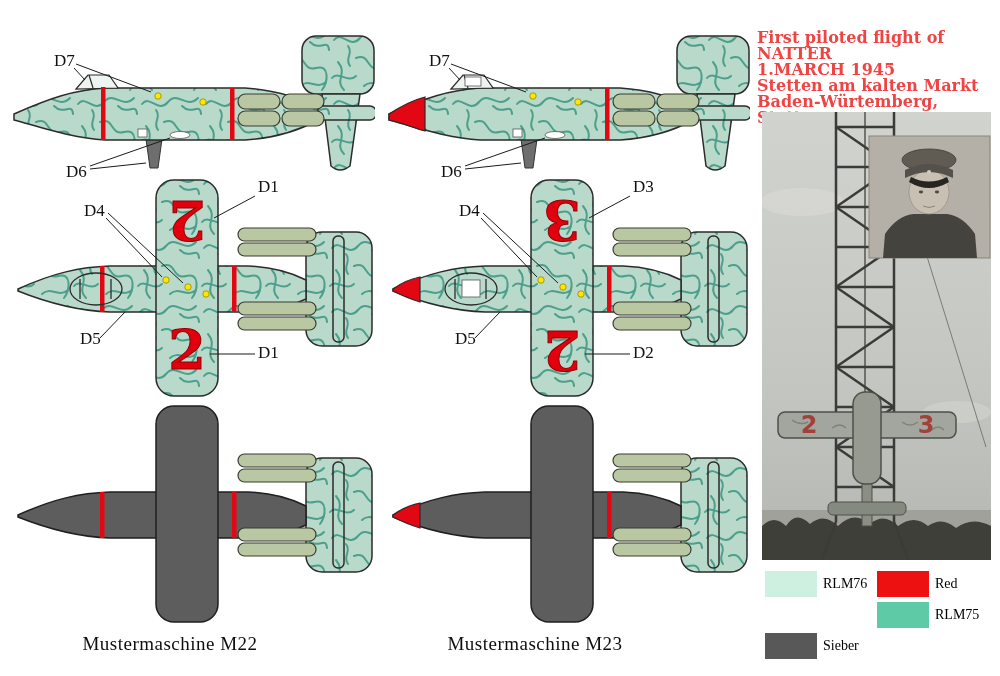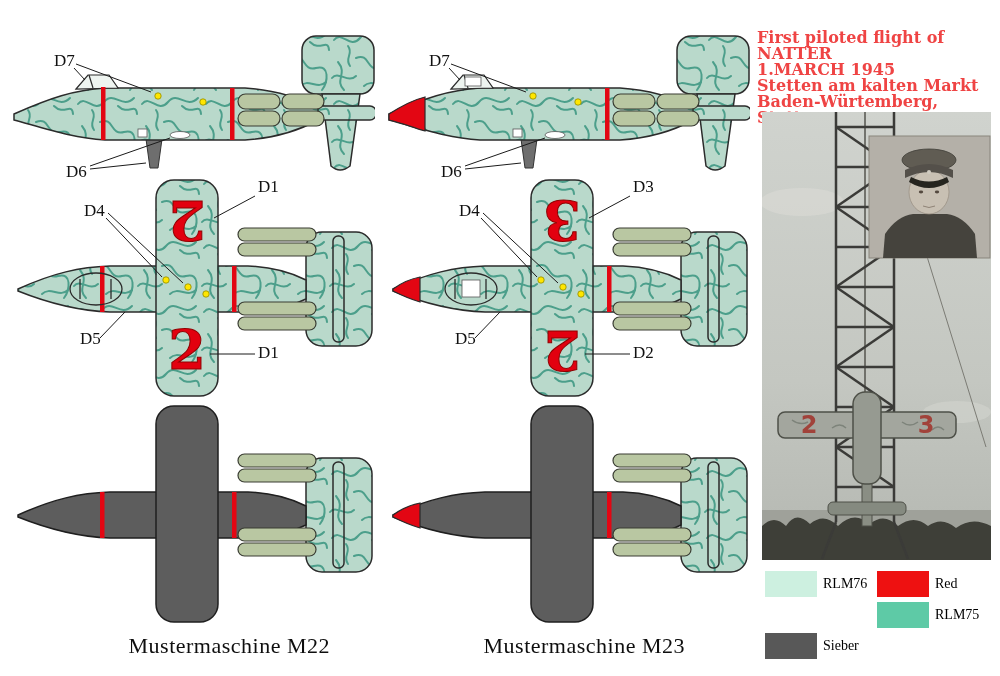--- a/index.html
+++ b/index.html
@@ -1,19 +1,19 @@
 <!DOCTYPE html>
 <html><head>
 <meta charset="utf-8">
 <style>
   html,body{margin:0;padding:0;}
   .sheet{position:relative;width:1000px;height:676px;background:#ffffff;overflow:hidden;
          font-family:"Liberation Serif", serif;}
   .abs{position:absolute;}
-  .caption{position:absolute;text-align:right;font-size:22px;color:#0e0e0e;letter-spacing:.5px;}
+  .caption{position:absolute;text-align:center;font-size:19px;color:#0e0e0e;letter-spacing:.5px;}
   .info{position:absolute;left:757px;top:30px;width:240px;font-family:"DejaVu Serif", serif;
         font-weight:bold;font-size:16px;line-height:16px;color:#ef4444;}
   .legend{position:absolute;left:765px;top:571px;width:232px;height:92px;}
   .leg-item{position:absolute;display:flex;align-items:center;gap:6px;}
   .leg-item span{font-size:14px;color:#000;}
   .lbl{font-family:"Liberation Serif", serif;font-size:17px;fill:#111;}
   .num{font-family:"DejaVu Serif", serif;font-size:54px;font-weight:bold;fill:#e2000f;
        stroke:#8f0000;stroke-width:1px;}
   .leader{stroke:#1b1b1b;stroke-width:1;fill:none;}
   .ydot{fill:#ffe600;stroke:#8f8a00;stroke-width:.8;}

